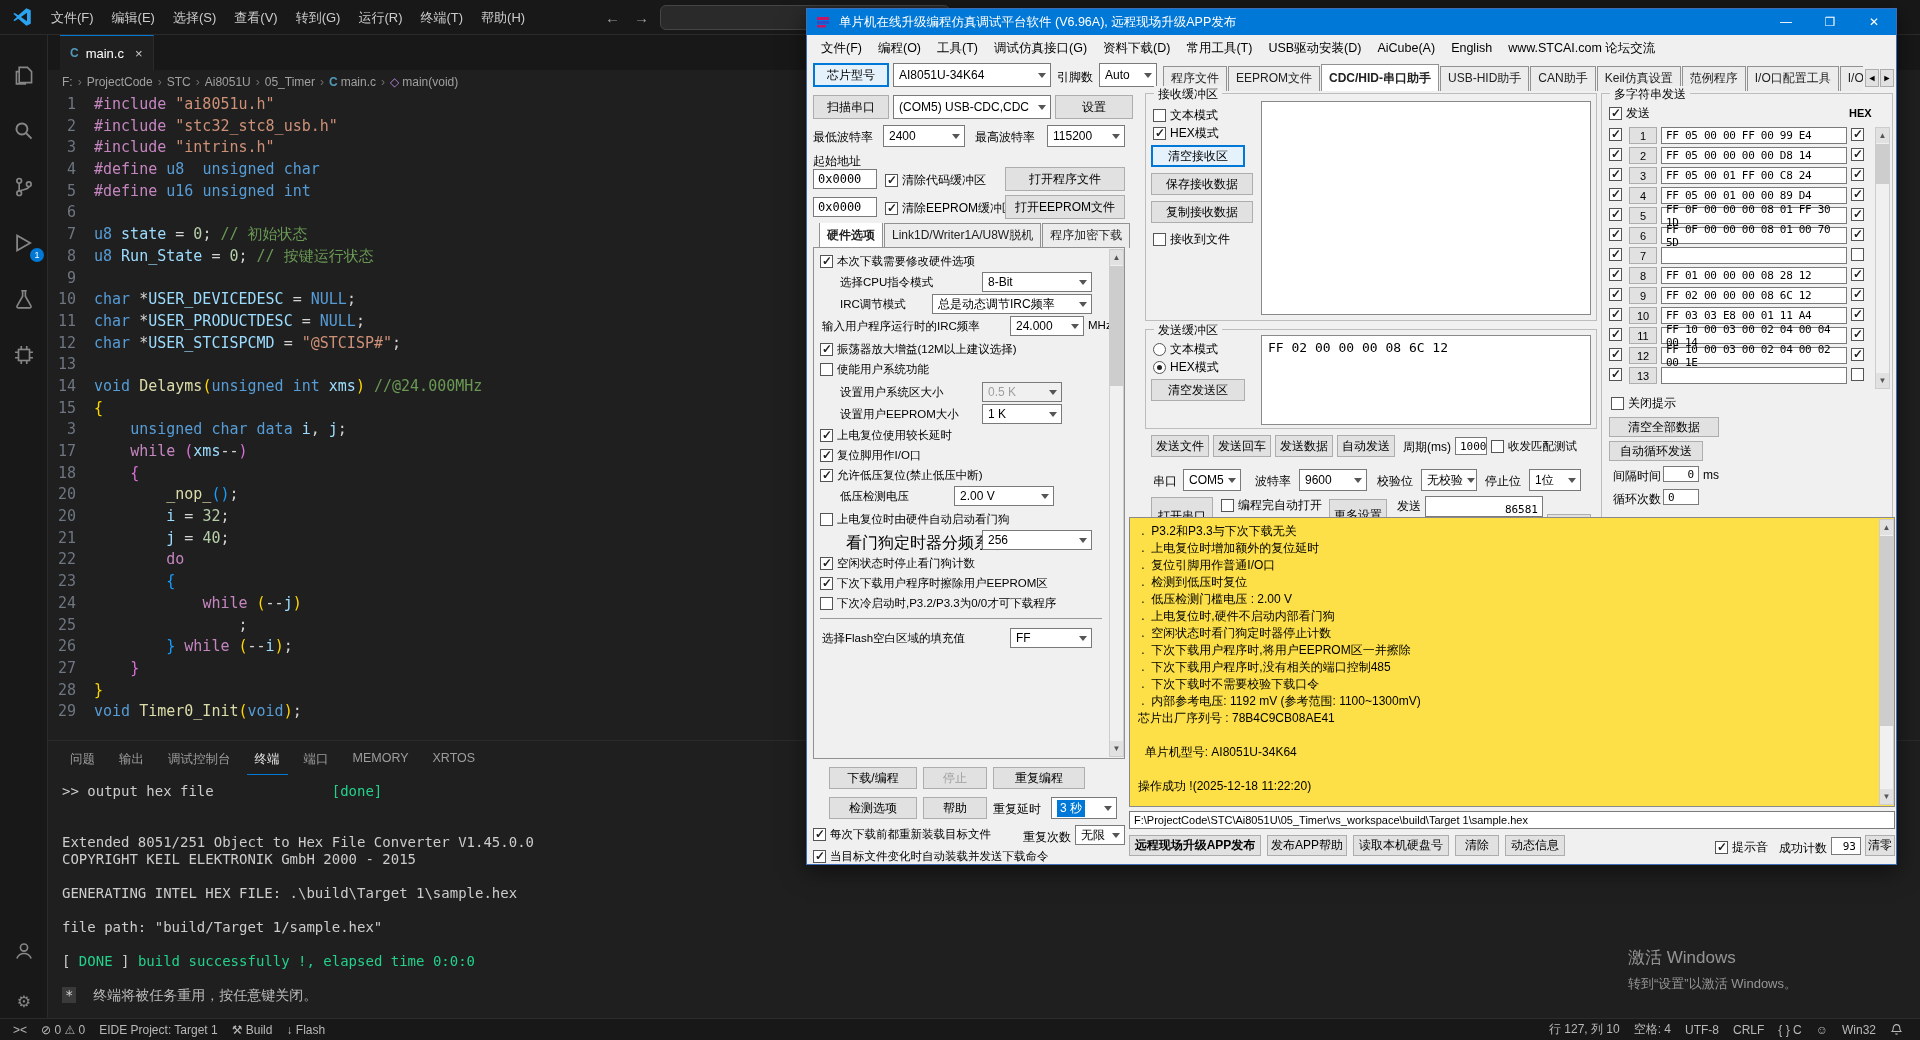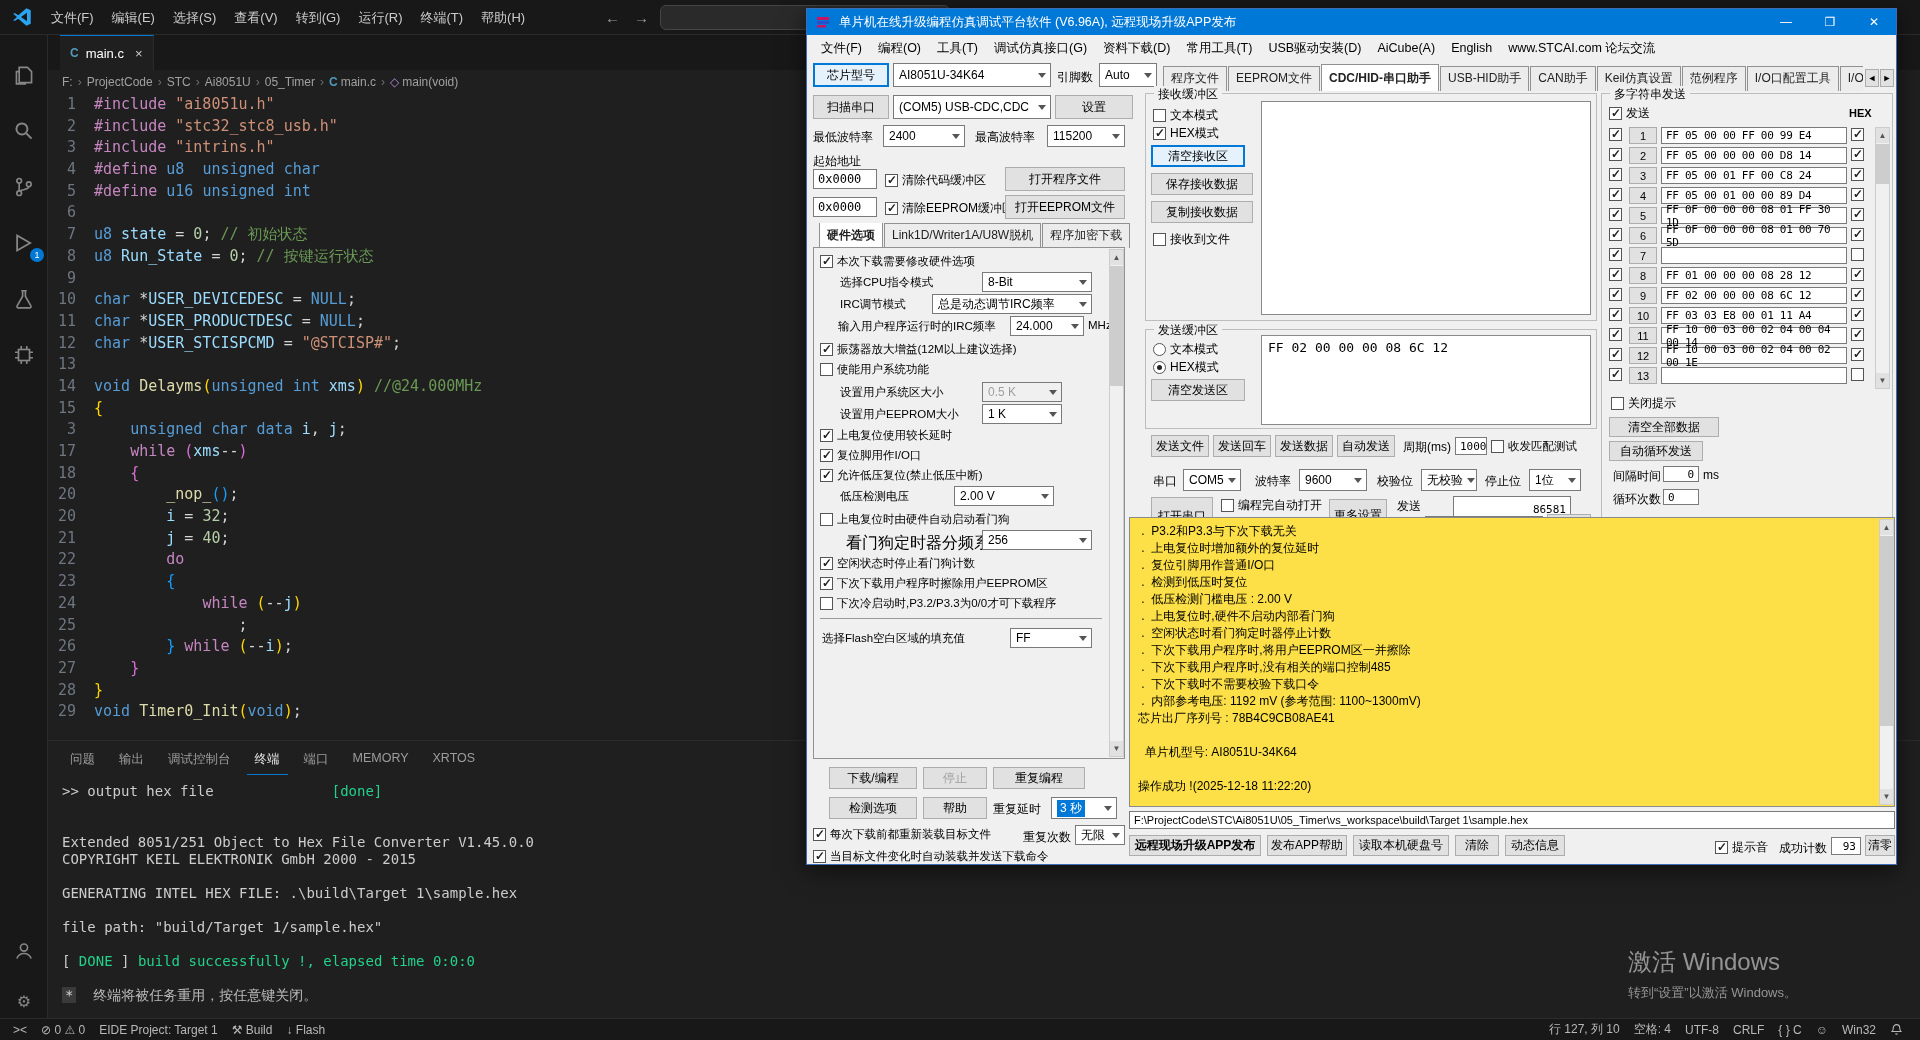--- a/index.html
+++ b/index.html
@@ -77,21 +77,21 @@
   .vscroll { position:absolute; width:15px; background:#f0f0f0; border:1px solid #cdcdcd; }
   .vscroll .arrow { position:absolute; left:0; width:13px; height:15px; background:#e1e1e1; color:#555; font-size:8px; text-align:center; line-height:15px; }
   .vscroll .thumb { position:absolute; left:0; width:13px; background:#cdcdcd; }
   .hexrow-num { position:absolute; background:#e1e1e1; border:1px solid #adadad; font-size:11px; display:flex; align-items:center; justify-content:center; }
   #stc-log { position:absolute; left:322px; top:508px; width:766px; height:290px; background:#fde047; border:1px solid #8a8a8a; font-size:12px; padding:5px 20px 0 8px; overflow:hidden; }
   .log-line { height:17px; line-height:17px; white-space:pre; }
   .sepline { position:absolute; border-top:1px solid #9a9a9a; }
 
   
   #watermark { position:absolute; left:1628px; top:946px; color:#a9a9a9; opacity:.85; z-index:50; }
-  #watermark .w1 { font-size:24px; }
+  #watermark .w1 { font-size:17px; }
   #watermark .w2 { font-size:13px; margin-top:6px; }
   svg { display:block; }
 </style>
 </head>
 <body>
 
 <div id="screen">
 
   <div id="vscode">
     <div id="vsc-titlebar">
@@ -370,21 +370,21 @@
           <span class="lbl" style="left: 26px; top: 27px; font-size: 11.5px;">选择CPU指令模式</span>
           <div class="combo" style="left: 168px; top: 24px; width: 110px; height: 20px;">
             <span class="val">8-Bit</span>
             <span class="arr"></span>
           </div>
           <span class="lbl" style="left: 26px; top: 49px; font-size: 11.5px;">IRC调节模式</span>
           <div class="combo" style="left: 118px; top: 46px; width: 160px; height: 20px;">
             <span class="val">总是动态调节IRC频率</span>
             <span class="arr"></span>
           </div>
-          <span class="lbl" style="left: 24px; top: 71px; font-size: 11.5px;">输入用户程序运行时的IRC频率</span>
+          <span class="lbl" style="left: 8px; top: 71px; font-size: 11.5px;">输入用户程序运行时的IRC频率</span>
           <div class="combo" style="left: 196px; top: 68px; width: 74px; height: 20px;">
             <span class="val">24.000</span>
             <span class="arr"></span>
           </div>
           <span class="lbl" style="left: 274px; top: 71px; font-size: 11.5px;">MHz</span>
           <span class="cb on" style="left: 6px; top: 94px; font-size: 11.5px;">
             <span class="box"></span>
             <span>振荡器放大增益(12M以上建议选择)</span>
           </span>
           <span class="cb" style="left: 6px; top: 114px; font-size: 11.5px;">
@@ -547,21 +547,21 @@
     <span class="cb" style="left:414px;top:488px">
         <span class="box"></span>
         <span>编程完自动打开</span>
       </span>
     <span class="cb" style="left:414px;top:508px">
         <span class="box"></span>
         <span>自动发送结束符</span>
       </span>
     <div class="btn" style="left:522px;top:490px;width:58px;height:32px">更多设置</div>
     <span class="lbl" style="left:590px;top:489px">发送</span>
-    <div class="inp right" style="left:646px;top:487px;width:118px;height:27px;font-size:11px">86581</div>
+    <div class="inp right" style="left:618px;top:487px;width:118px;height:27px;font-size:11px">86581</div>
     <span class="lbl" style="left:590px;top:509px">接收</span>
     <div class="inp right" style="left:618px;top:507px;width:118px;height:17px;font-size:11px">30162</div>
     <div class="btn" style="left:740px;top:505px;width:44px;height:20px">清零</div>
 
     <div class="group" style="left:794px;top:84px;width:292px;height:444px">
       <span class="legend">多字符串发送</span>
     </div>
     <span class="cb on" style="left:802px;top:96px">
         <span class="box"></span>
         <span>发送</span>

